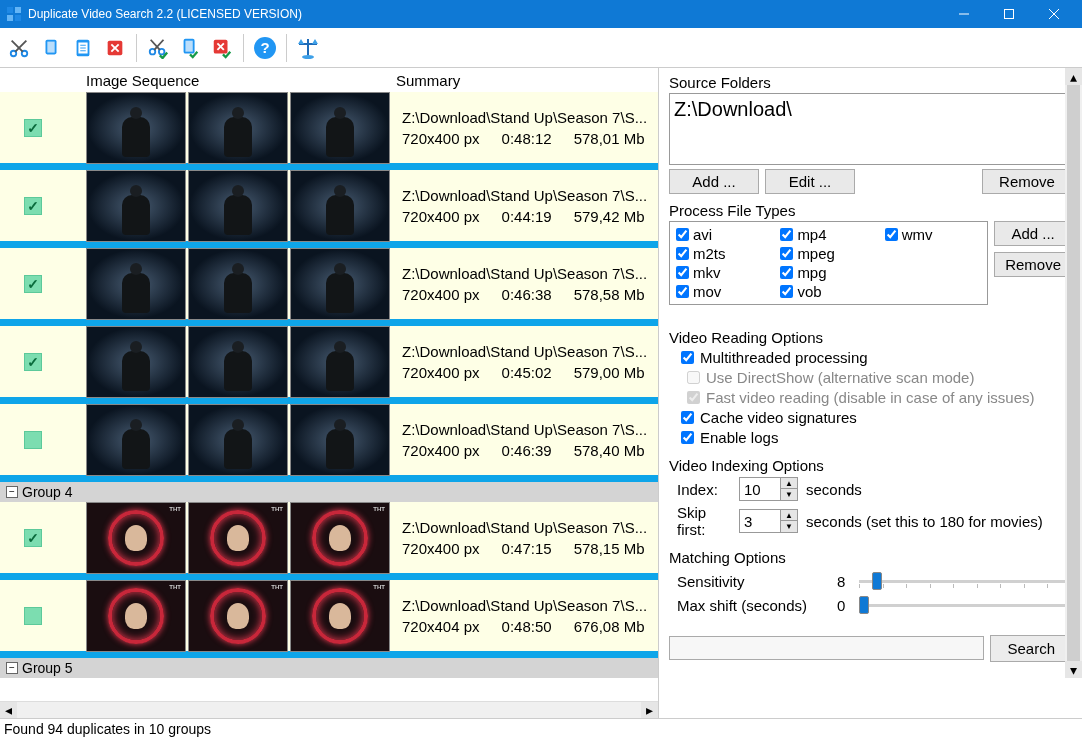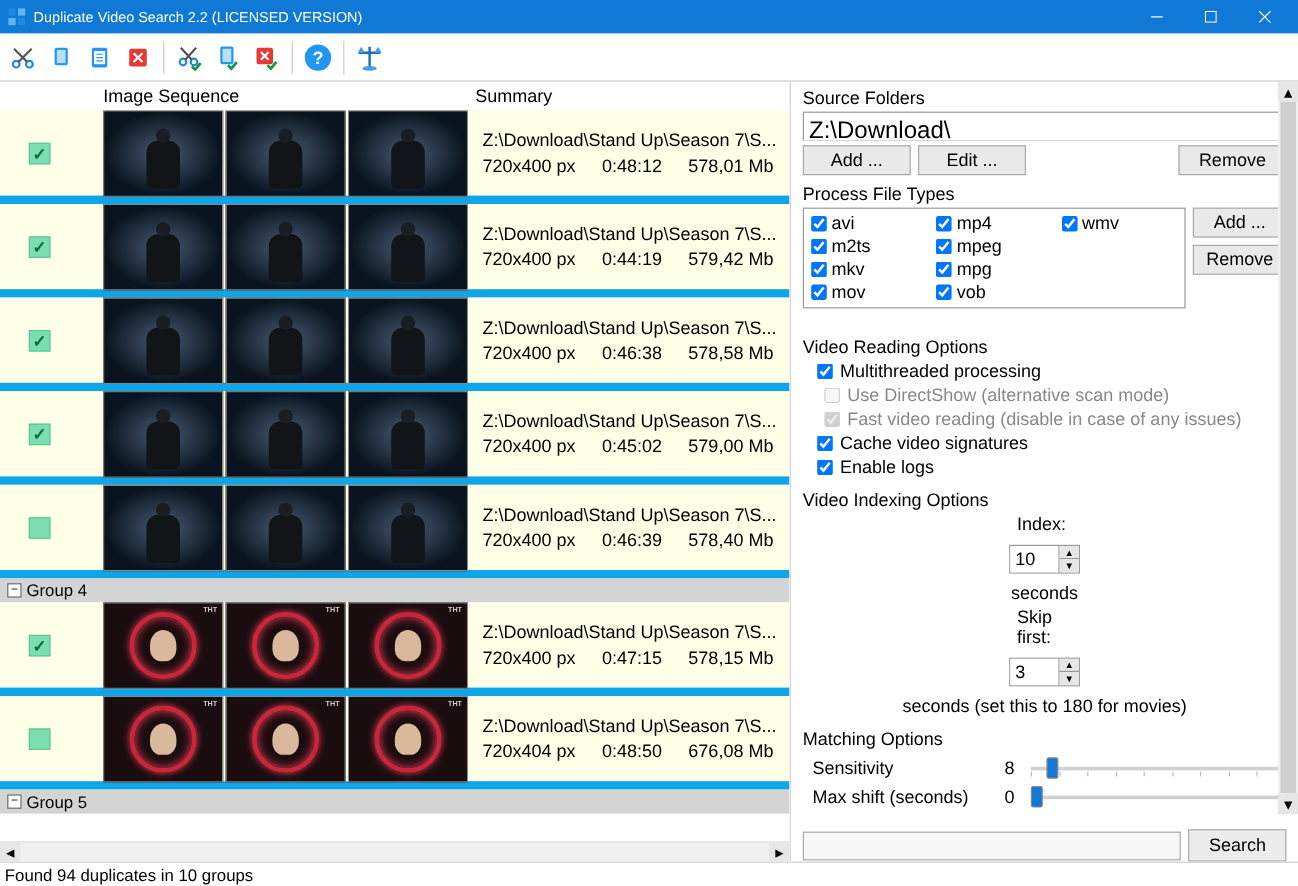--- a/index.html
+++ b/index.html
@@ -57,21 +57,21 @@
 .filetypes-wrap { display: flex; gap: 6px; margin-bottom: 24px; }
 .filetypes { border: 1px solid #999; padding: 4px 6px; flex: 1; display: grid; grid-template-columns: 1fr 1fr 1fr; gap: 2px 8px; font-size: 15px; }
 .filetypes label { display: flex; align-items: center; gap: 4px; }
 .ft-btns { display: flex; flex-direction: column; gap: 6px; }
 
 .opt-block { margin-bottom: 8px; }
 .opt-block label.cb { display: flex; align-items: center; gap: 6px; font-size: 15px; margin: 3px 12px; }
 .opt-block label.cb.disabled { color: #888; }
 .opt-block label.cb.indent { margin-left: 18px; }
 
-.idx-row { display: flex; align-items: center; gap: 8px; margin: 3px 0; font-size: 15px; flex-direction: column; }
+.idx-row { display: flex; align-items: center; gap: 8px; margin: 3px 0; font-size: 15px; }
 .idx-row .lbl { width: 62px; padding-left: 8px; }
 .spinner { display: flex; border: 1px solid #999; }
 .spinner input { width: 40px; border: none; padding: 2px 4px; font-size: 15px; }
 .spinner .spins { display: flex; flex-direction: column; border-left: 1px solid #999; }
 .spinner .spins div { width: 16px; height: 11px; background: #e6e6e6; display: flex; align-items: center; justify-content: center; font-size: 8px; cursor: pointer; }
 .spinner .spins div:first-child { border-bottom: 1px solid #999; }
 
 .match-row { display: flex; align-items: center; gap: 8px; margin: 6px 0; font-size: 15px; }
 .match-row .mlbl { width: 160px; padding-left: 8px; }
 .match-row .mval { width: 14px; }

